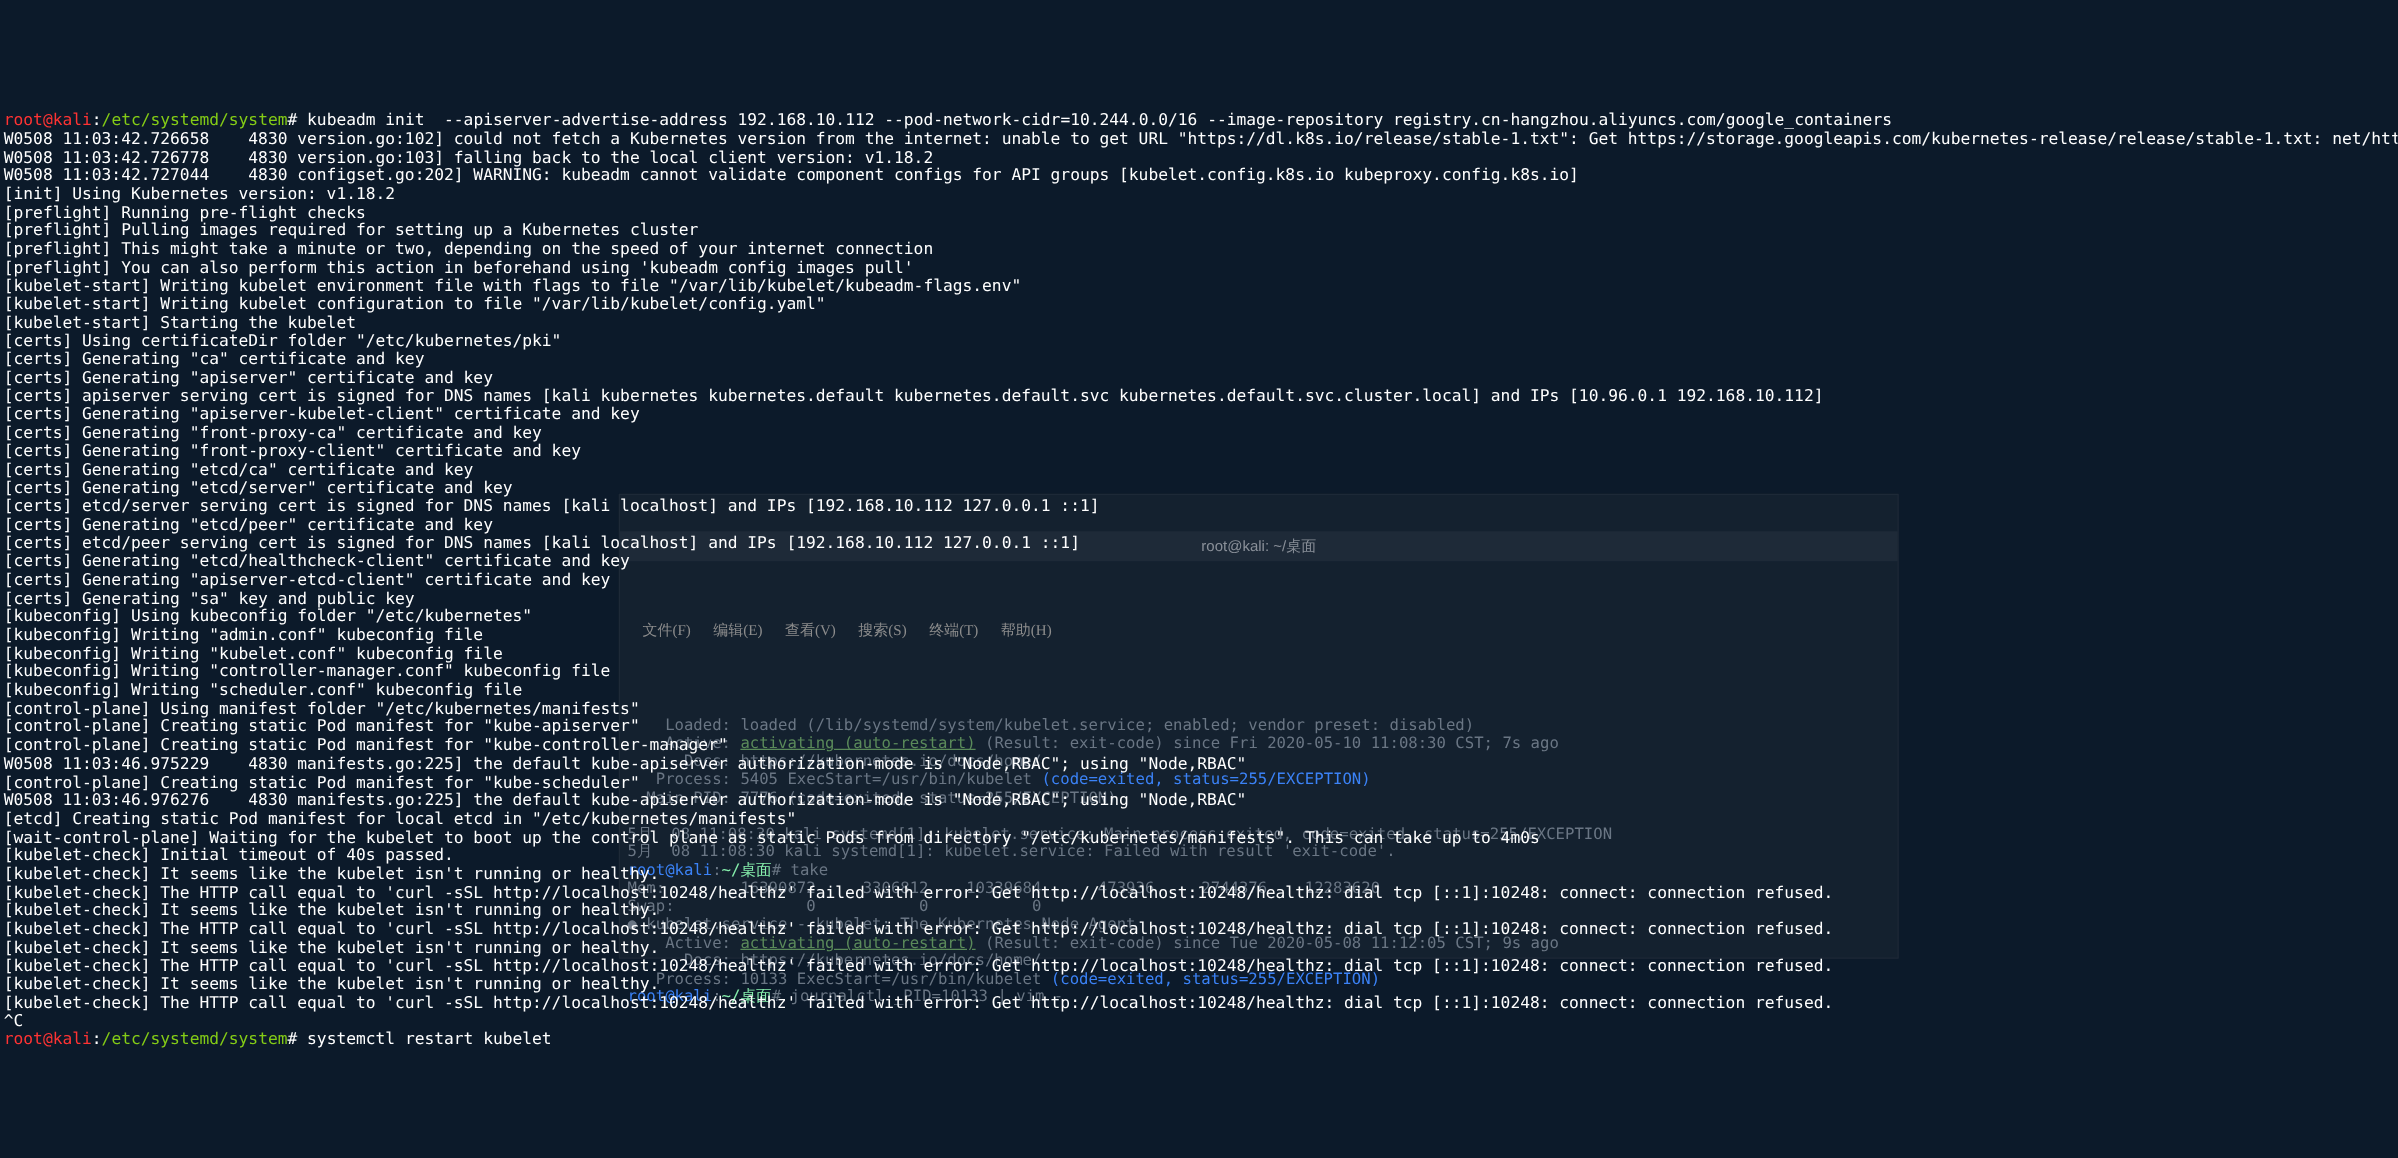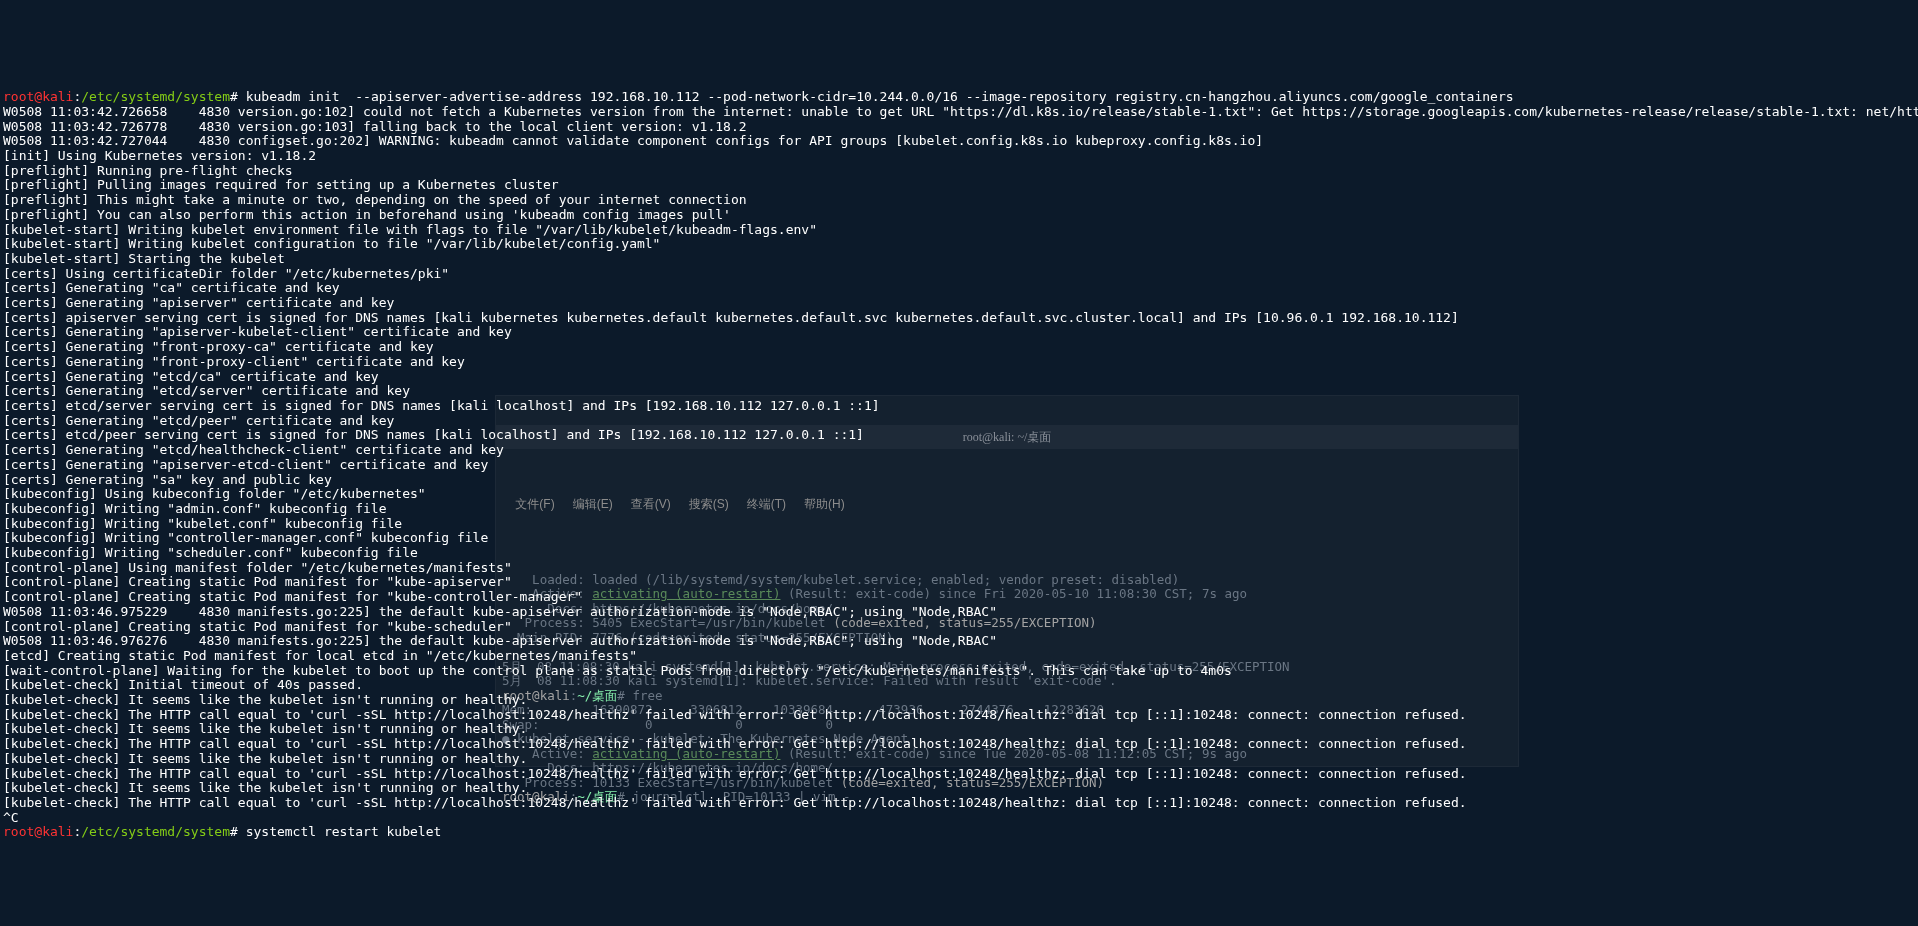--- a/index.html
+++ b/index.html
@@ -31,34 +31,34 @@
     height: 370px;
     background: rgba(40,50,60,0.3);
     z-index: 1;
     border: 1px solid rgba(80,90,100,0.15);
   }
   .bg-title {
     height: 24px;
     background: rgba(60,70,85,0.25);
     text-align: center;
     color: #8a9099;
-    font-family: Liberation Serif, serif;
+    font-family: Liberation Sans, sans-serif;
     font-size: 12px;
     line-height: 24px;
   }
   .bg-menu {
     color: #8c8c8c;
-    font-family: Liberation Sans, sans-serif;
+    font-family: Liberation Serif, serif;
     font-size: 12px;
     padding: 3px 6px;
   }
   .bg-menu span { margin-right: 18px; }
   .dim { color: #6a7684; }
   .dim-green { color: #5a8a5a; text-decoration: underline; }
-  .dim-red { color: #a3a3a3; }
+  .dim-red { color: #3b82f6; }
   .dim-blue { color: #86efac; }
   .bg-body { padding: 0 6px; font-size: 12.5px; line-height: 14.5px;}
 </style>
 </head>
 <body>
 
 
 
 <div class="bg-window">
   <div class="bg-title">root@kali: ~/桌面</div>
@@ -67,21 +67,21 @@
   </div>
   <div class="bg-body dim">
 <span>    Loaded: loaded (/lib/systemd/system/kubelet.service; enabled; vendor preset: disabled)</span>
 <span>    Active: </span><span class="dim-green">activating (auto-restart)</span><span> (Result: exit-code) since Fri 2020-05-10 11:08:30 CST; 7s ago</span>
 <span>      Docs: https://kubernetes.io/docs/home/</span>
 <span>   Process: 5405 ExecStart=/usr/bin/kubelet </span><span class="dim-red">(code=exited, status=255/EXCEPTION)</span>
 <span>  Main PID: 7776 (code=exited, status=255/EXCEPTION)</span>
 <span></span>
 <span>5月  08 11:08:30 kali systemd[1]: kubelet.service: Main process exited, code=exited, status=255/EXCEPTION</span>
 <span>5月  08 11:08:30 kali systemd[1]: kubelet.service: Failed with result 'exit-code'.</span>
-<span class="dim-red">root@kali</span>:<span class="dim-blue">~/桌面</span><span># </span><span>free</span>
+<span class="dim-red">root@kali</span>:<span class="dim-blue">~/桌面</span><span># </span><span>take</span>
 <span>Mem:        16390872     3306812    10339684      473936     2744376    12283620</span>
 <span>Swap:              0           0           0</span>
 <span>● kubelet.service - kubelet: The Kubernetes Node Agent</span>
 <span>    Active: </span><span class="dim-green">activating (auto-restart)</span><span> (Result: exit-code) since Tue 2020-05-08 11:12:05 CST; 9s ago</span>
 <span>      Docs: https://kubernetes.io/docs/home/</span>
 <span>   Process: 10133 ExecStart=/usr/bin/kubelet </span><span class="dim-red">(code=exited, status=255/EXCEPTION)</span>
 <span class="dim-red">root@kali</span>:<span class="dim-blue">~/桌面</span><span># journalctl _PID=10133 | vim -</span>
   </div>
 </div>
 

